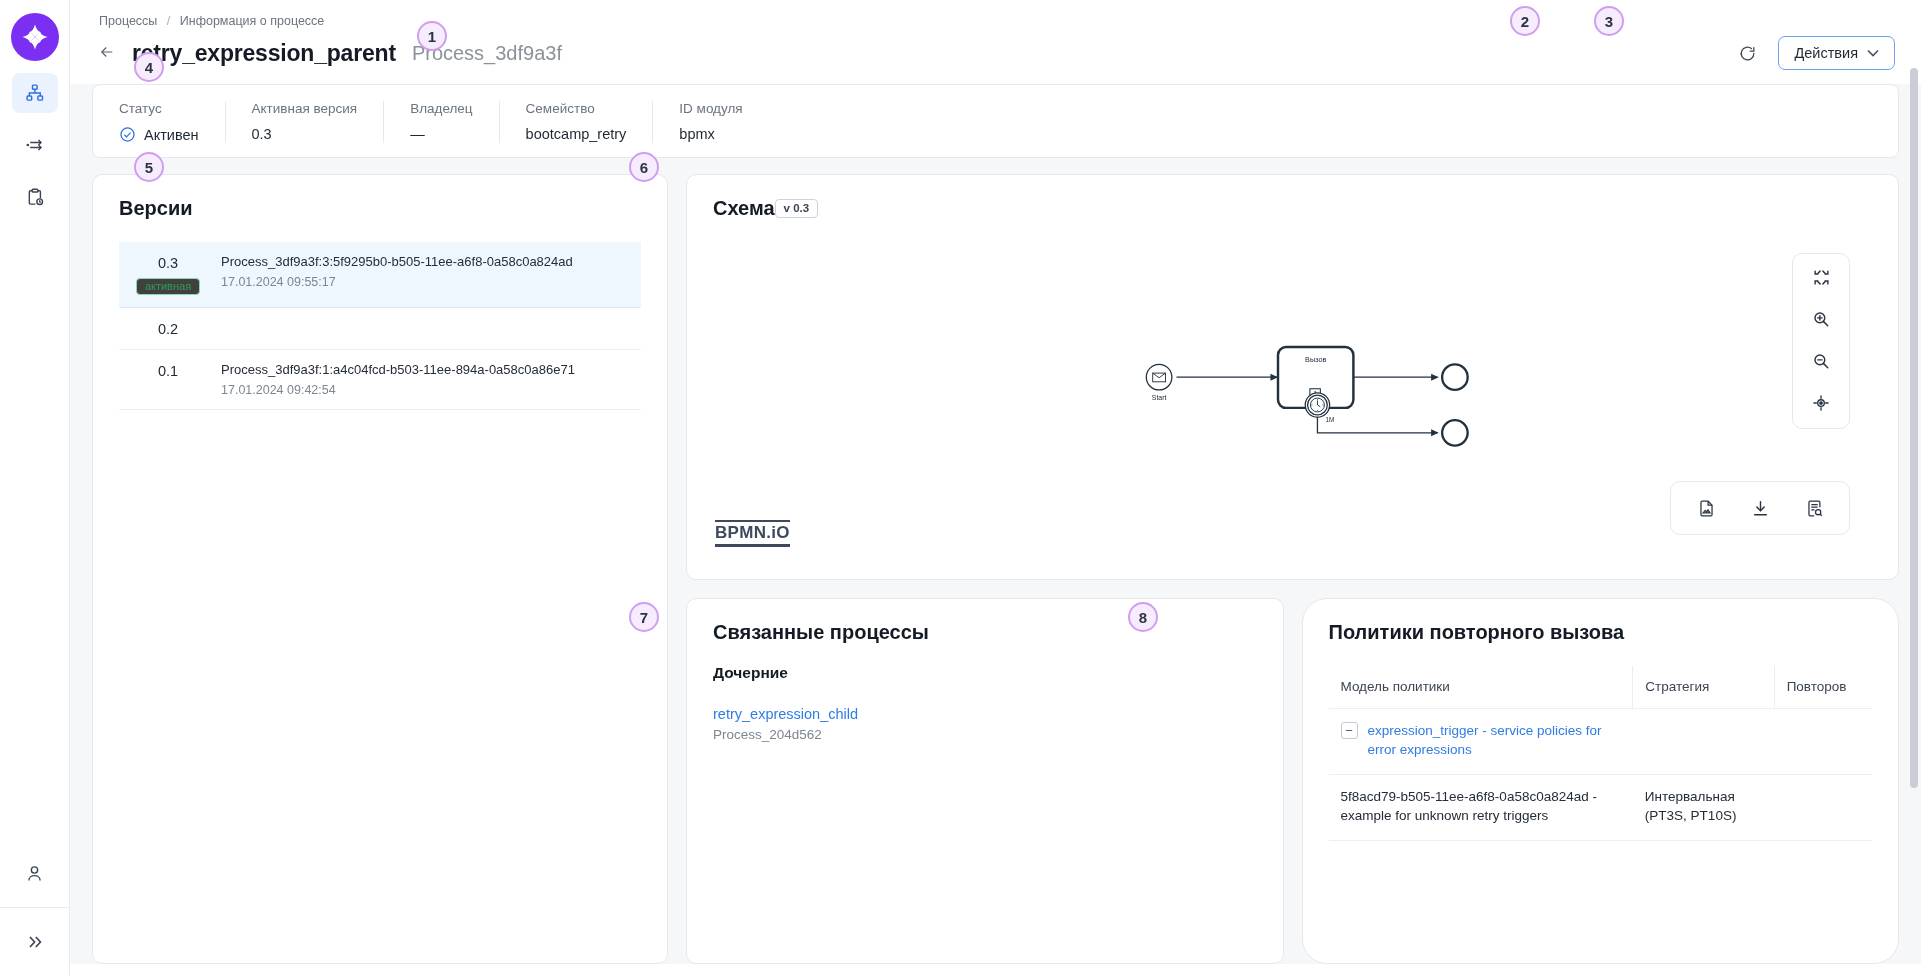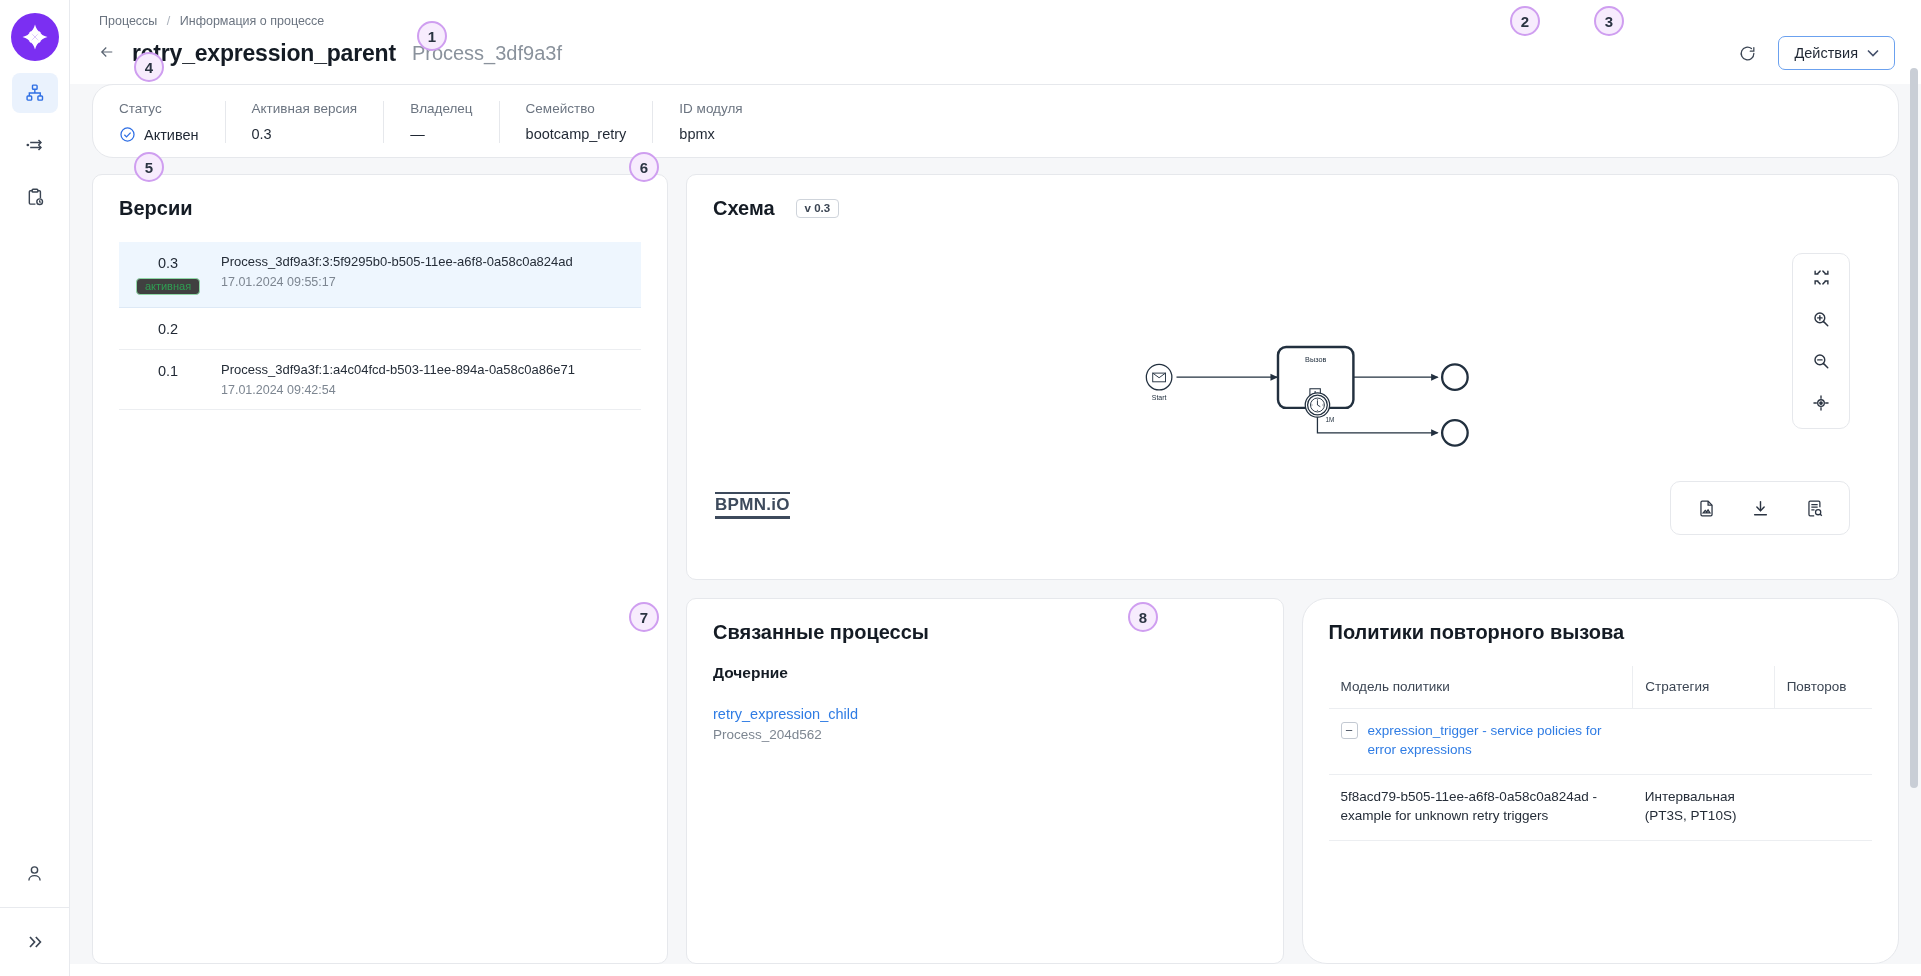--- a/index.html
+++ b/index.html
@@ -61,21 +61,21 @@
   .actions-btn {
     border: 1px solid #6ba1ef; border-radius: 7px;
     padding: 8px 15px; font-size: 14.5px; color: #1f2733;
     background: #fff; display: flex; align-items: center; gap: 9px;
     min-width: 104px; justify-content: center;
   }
   .chev { font-size: 10px; color: #44506b; }
 
   
   .meta-card {
-    background: #fff; border: 1px solid #e6e8ec; border-radius: 21px;
+    background: #fff; border: 1px solid #e6e8ec; border-radius: 8px;
     margin: 0 22px 0 22px; padding: 16px 0 14px 0;
     display: flex; flex: 0 0 auto;
   }
   .meta-item { padding: 0 26px; border-right: 1px solid #e6e8ec; }
   .meta-item:last-child { border-right: none; }
   .meta-label { font-size: 13.5px; color: #6b7480; margin-bottom: 10px; white-space: nowrap; }
   .meta-value { font-size: 14.5px; color: #1f2733; display: flex; align-items: center; gap: 8px; white-space: nowrap; }
   .check-ic { color: #2f6fe4; display:inline-flex; }
 
   
@@ -107,21 +107,21 @@
     font-size: 11px; color: #2f9e52;
     border: 1px solid #8fd7a6; border-radius: 4px;
     padding: 1px 8px 2px 8px; background: #404040;
   }
   .ver-main { flex: 1 1 auto; min-width: 0; }
   .ver-id { font-size: 13px; color: #252d38; line-height: 1.35; }
   .ver-date { font-size: 12.5px; color: #7d8691; margin-top: 4px; }
 
   
   .scheme-card { flex: 1 1 auto; padding: 22px 26px 10px 26px; position: relative; min-height: 0; }
-  .scheme-head { display: flex; align-items: center; gap: 21px; }
+  .scheme-head { display: flex; align-items: center; gap: 0; }
   .ver-pill {
     font-size: 11.5px; color: #3b4553; border: 1px solid #cfd4db;
     border-radius: 4px; padding: 2px 8px 3px 8px; background: #fff;
     font-weight: 700;
   }
   .canvas { position: absolute; inset: 56px 0 0 0; overflow: hidden; }
   .diagram-tools {
     position: absolute; right: 48px; top: 78px;
     width: 58px;
     background: #fff; border: 1px solid #e6e8ec; border-radius: 10px;
@@ -130,21 +130,21 @@
     z-index: 5;
   }
   .tool-ic { width: 26px; height: 26px; color: #2b3442; display:flex; align-items:center; justify-content:center;}
   .export-tools {
     position: absolute; right: 48px; bottom: 44px;
     background: #fff; border: 1px solid #e6e8ec; border-radius: 10px;
     display: flex; align-items: center; gap: 28px;
     padding: 13px 22px; z-index: 5;
   }
   .bpmnio {
-    position: absolute; left: 28px; bottom: 60px;
+    position: absolute; left: 28px; bottom: 32px;
     font-family: "Liberation Sans", sans-serif;
     font-weight: 700; font-size: 17px; color: #3d4a5c;
     letter-spacing: 0.3px;
     border-top: 2px solid #3d4a5c; border-bottom: 3px solid #3d4a5c;
     padding: 1px 0 1px 0; line-height: 1.15;
     z-index: 5;
   }
 
   
   .bottom-row { display: flex; gap: 18px; flex: 0 0 auto; height: 366px; }

